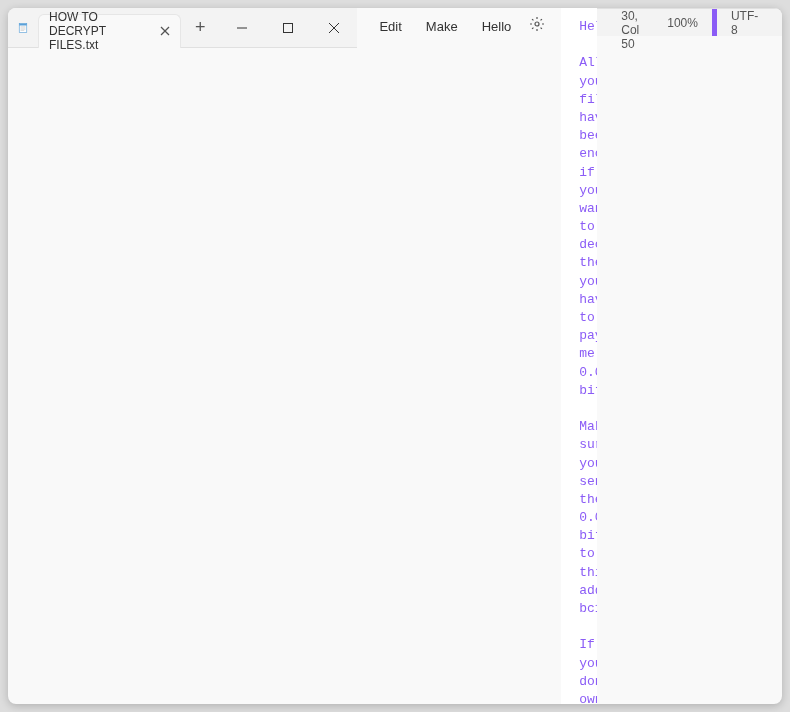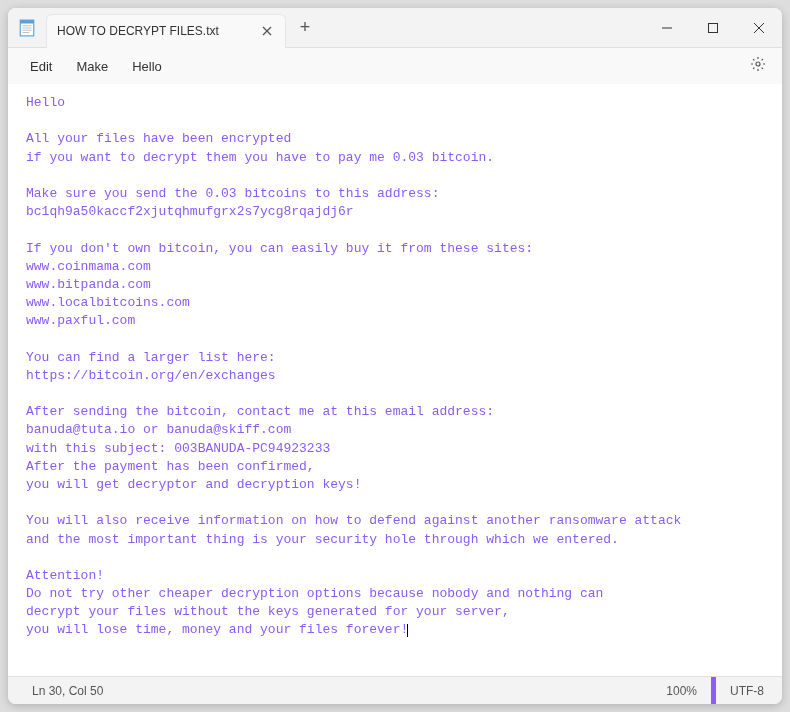--- a/index.html
+++ b/index.html
@@ -17,21 +17,21 @@
     .window {
       position: absolute;
       top: 8px;
       left: 8px;
       width: 774px;
       height: 696px;
       background: #f9f9f9;
       border-radius: 8px;
       box-shadow: 0 2px 8px rgba(0,0,0,0.2);
       display: flex;
-      flex-direction: column;
+      flex-direction: row;
       overflow: hidden;
     }
     .titlebar {
       height: 40px;
       display: flex;
       align-items: center;
       background: #f3f3f3;
       border-bottom: 1px solid #e0e0e0;
     }
     .app-icon {

